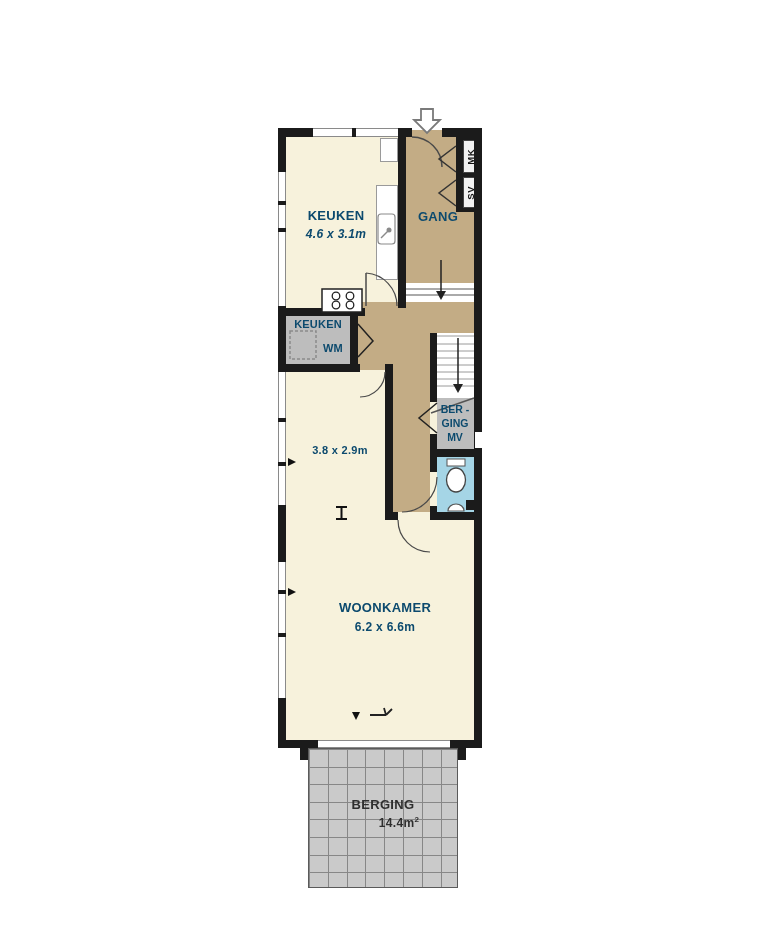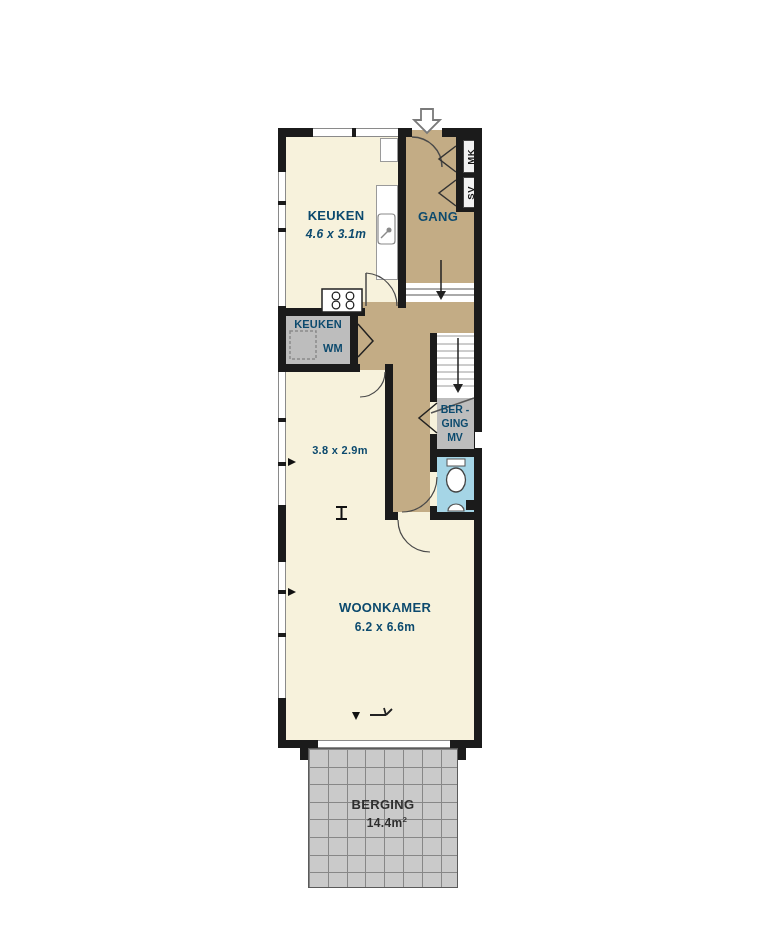--- a/index.html
+++ b/index.html
@@ -197,17 +197,17 @@
   <div class="lbl textz" style="left:436px;top:402px;width:38px;font-size:10.5px;line-height:14px;letter-spacing:0;">
     <span>BER -</span><br>
     <span>GING</span><br>
     <span>MV</span>
   </div>
 
   <div class="lbl textz" style="left:300px;top:601px;width:170px;font-size:13px;">WOONKAMER</div>
   <div class="lbl textz" style="left:300px;top:621px;width:170px;font-size:12px;">6.2 x 6.6m</div>
 
   <div class="lbl textz" style="left:308px;top:798px;width:150px;font-size:13px;color:#2e2e2e;">BERGING</div>
-  <div class="lbl textz" style="left:312px;top:815px;width:150px;font-size:12px;color:#2e2e2e;">
+  <div class="lbl textz" style="left:324px;top:815px;width:150px;font-size:12px;color:#2e2e2e;">
     <span>14.4m</span><sup>2</sup>
   </div>
 
 </div>
 
 </body></html>

